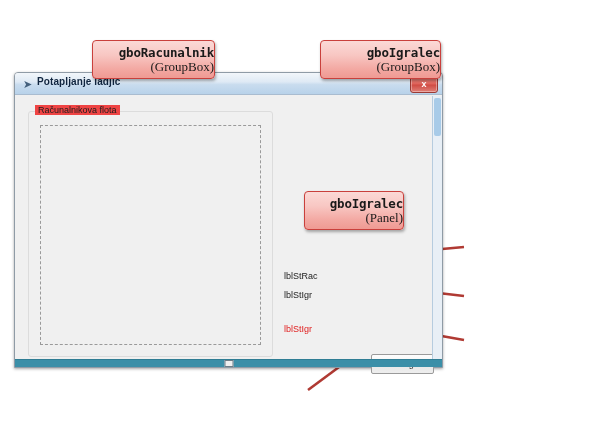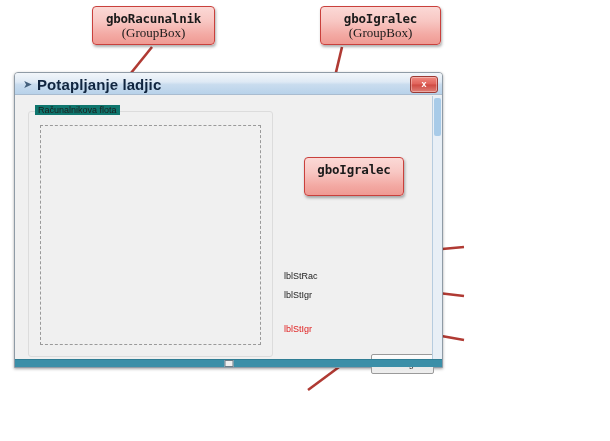--- a/index.html
+++ b/index.html
@@ -43,21 +43,21 @@
     left: 6px; top: 5px;
     width: 13px; height: 13px;
     color: #44607c;
     font-size: 11px;
     line-height: 13px;
     text-align: center;
   }
   #window-title {
     position: absolute;
     left: 22px; top: 3px;
-    font-size: 15px;
+    font-size: 10px;
     color: #10253f;
     font-weight: bold;
     letter-spacing: .1px;
     white-space: nowrap;
   }
   #window-close {
     position: absolute;
     right: 4px; top: 3px;
     width: 26px; height: 15px;
     border-radius: 3px;
@@ -118,21 +118,21 @@
     position: absolute;
     border: 1px solid #dcdcdc;
     border-radius: 3px;
     background: transparent;
     box-sizing: border-box;
   }
   .groupbox > .gb-caption {
     position: absolute;
     top: -7px;
     left: 6px;
-    background: #0f766e;
+    background: #ef4444;
     padding: 0 3px;
     font-size: 9px;
     color: #1c1c1c;
     white-space: nowrap;
   }
   .panel {
     position: absolute;
     border: 1px dashed #9a9a9a;
     box-sizing: border-box;
     background: transparent;
@@ -170,23 +170,24 @@
     box-sizing: border-box;
   }
 
   
   .callout {
     position: absolute;
     border: 1px solid #c9403c;
     border-radius: 4px;
     background: linear-gradient(to bottom, #fbd9d6 0%, #f8c7c3 38%, #f3a9a3 75%, #ef9a93 100%);
     box-shadow: 1px 2px 3px rgba(0,0,0,0.32);
-    text-align: center;
+    text-align: right;
     box-sizing: border-box;
     padding-top: 5px;
+    margin-top: 34px;
   }
   .callout .c-name {
     display: block;
     font-family: "DejaVu Sans Mono", "Liberation Mono", monospace;
     font-size: 12.5px;
     font-weight: bold;
     color: #1a1a1a;
     letter-spacing: -0.2px;
     line-height: 14px;
   }
@@ -280,13 +281,14 @@
   <span class="c-type">(GroupBox)</span>
 </div>
 
 <div class="callout" id="co-gboIgralec">
   <span class="c-name">gboIgralec</span>
   <span class="c-type">(GroupBox)</span>
 </div>
 
 <div class="callout" id="co-pnlIgralec">
   <span class="c-name">gboIgralec</span>
+  <span class="c-type">(Panel)</span>
 </div>
 
 </body></html>

